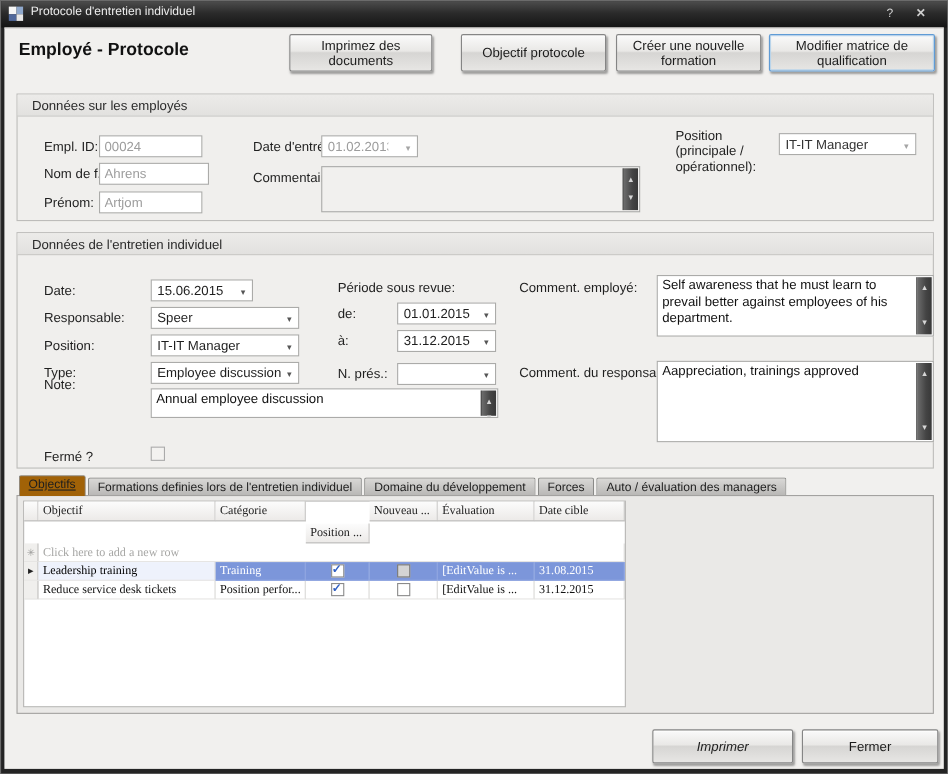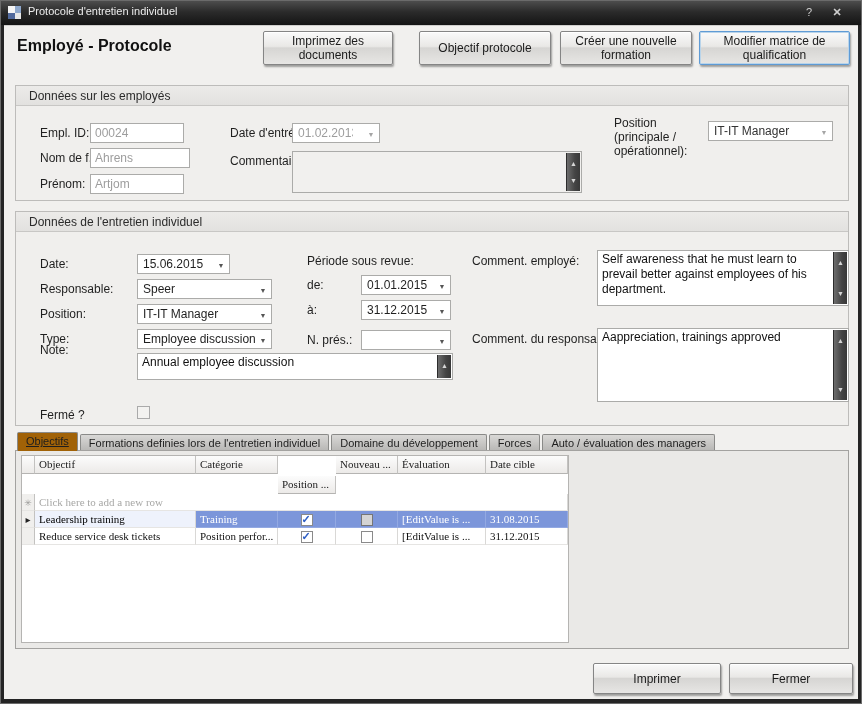--- a/index.html
+++ b/index.html
@@ -274,16 +274,16 @@
       <div class="g-cell c-ind"></div>
       <div class="g-cell c-obj">Reduce service desk tickets</div>
       <div class="g-cell c-cat">Position perfor...</div>
       <div class="g-cell c-pos"><span class="gcb checked"></span></div>
       <div class="g-cell c-nou"><span class="gcb"></span></div>
       <div class="g-cell c-eva">[EditValue is ...</div>
       <div class="g-cell c-dat">31.12.2015</div>
     </div>
   </div>
 
-  <button class="btn fbtn" style="left:592px;width:128px;">Imprimer</button>
+  <button class="btn fbtn" style="left:592px;width:128px;font-style:italic;">Imprimer</button>
   <button class="btn fbtn" style="left:728px;width:124px;">Fermer</button>
 
 </div>
 
 </body></html>

